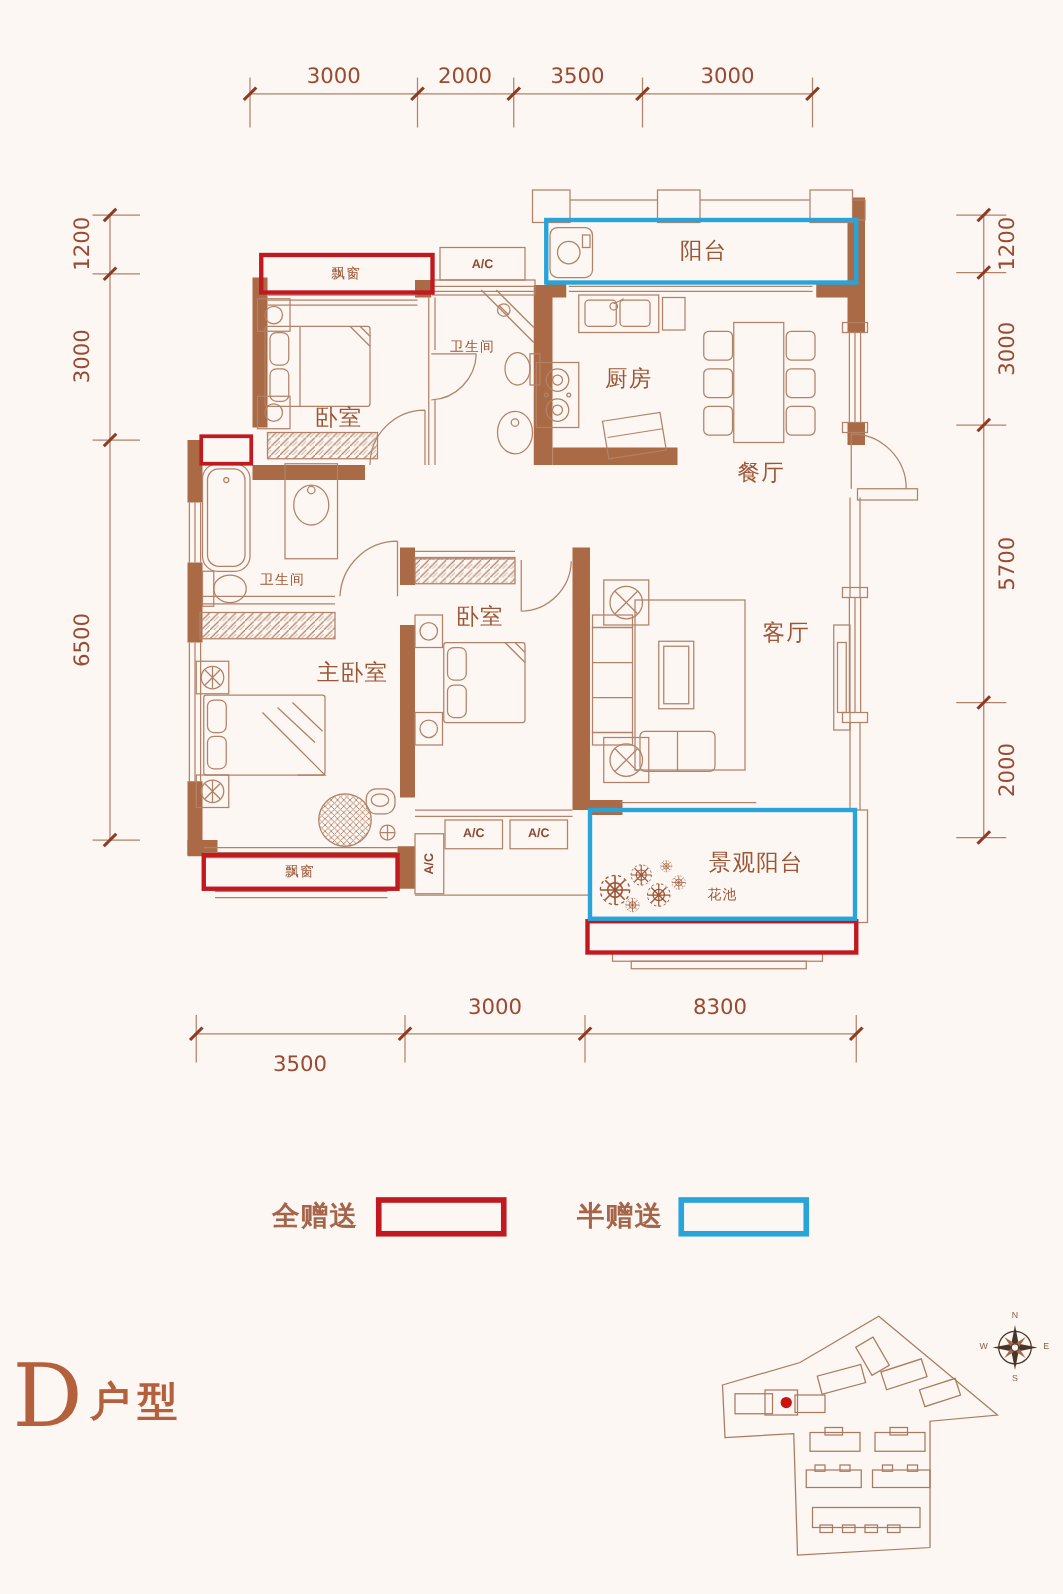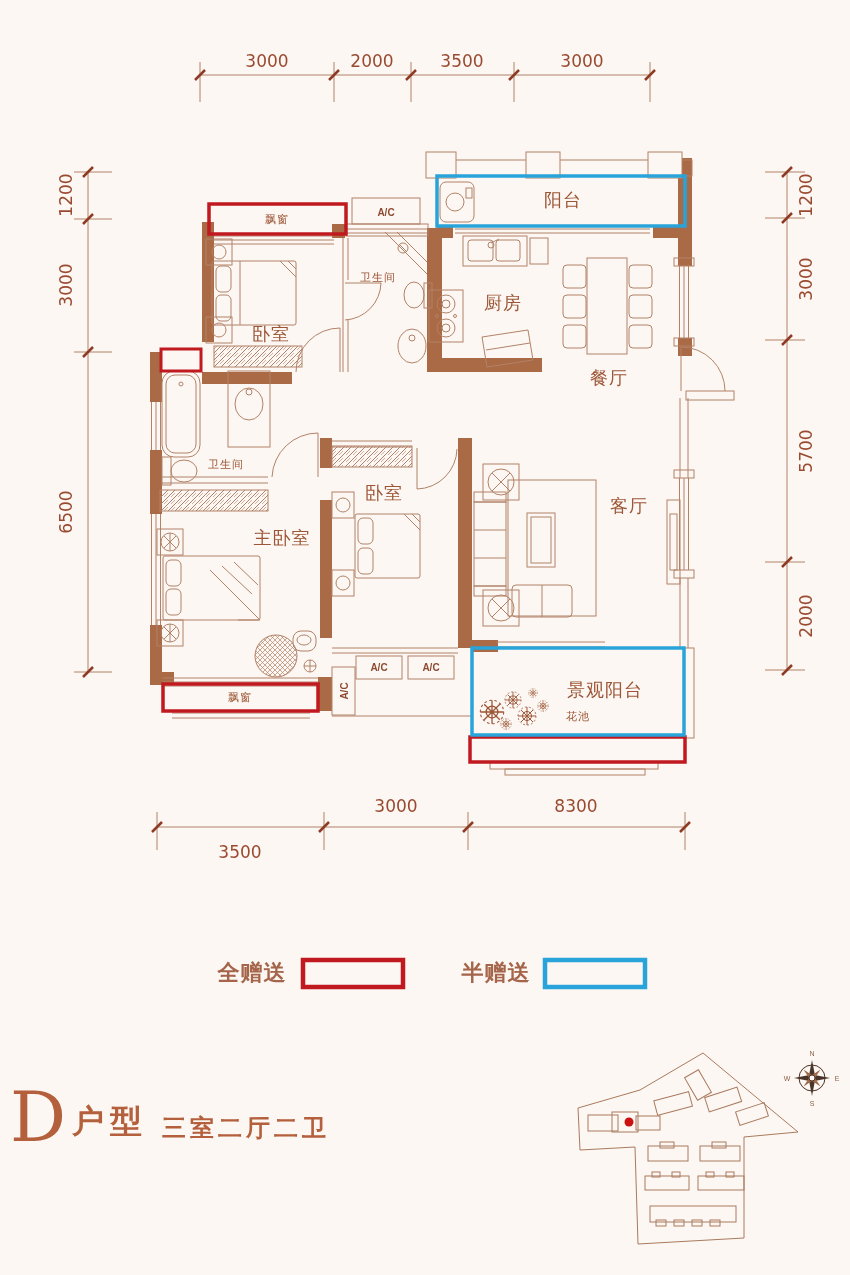--- a/index.html
+++ b/index.html
@@ -414,16 +414,15 @@
 <div class="label legend-label" style="left:496px;top:973px;">半赠送</div>
 
 <div class="label compass-letter" style="left:812px;top:1053px;">N</div>
 <div class="label compass-letter" style="left:837px;top:1078px;">E</div>
 <div class="label compass-letter" style="left:812px;top:1103px;">S</div>
 <div class="label compass-letter" style="left:787px;top:1078px;">W</div>
 
 <div id="title-block">
   <span id="title-letter">D</span>
   <span id="title-type">户型</span>
-  <span id="title-spec">三室二厅二卫</span>
 </div>
 
 </div>
 
 </body></html>

